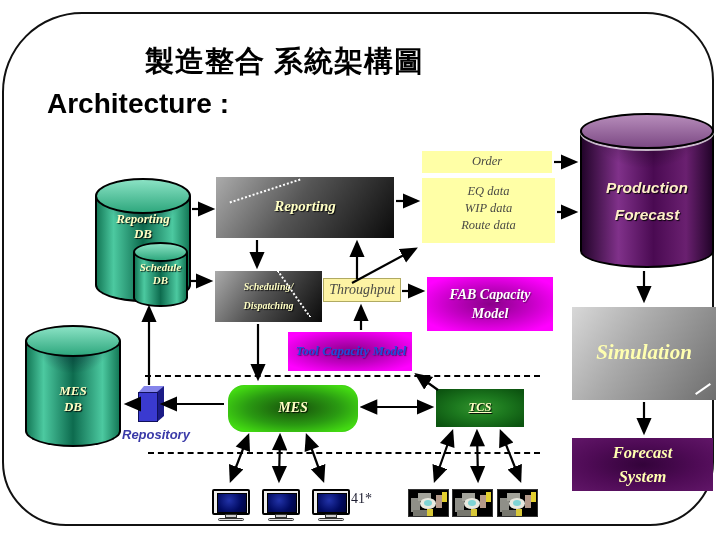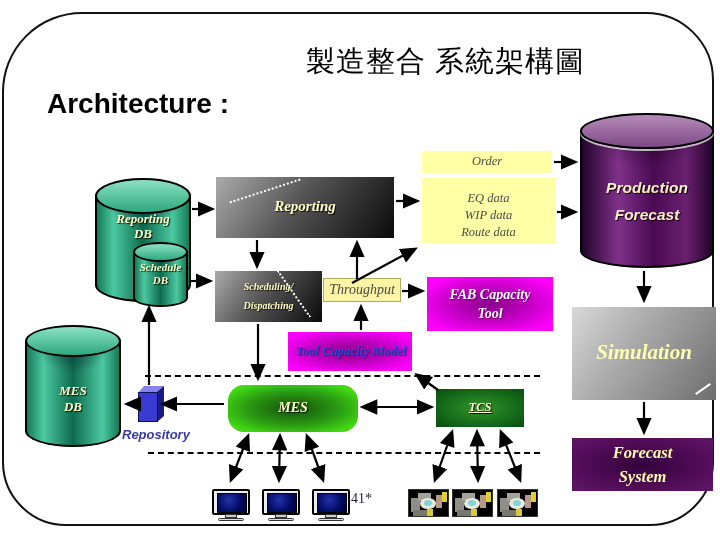--- a/index.html
+++ b/index.html
@@ -5,21 +5,21 @@
   html,body{margin:0;padding:0;background:#ffffff;}
   #stage{position:relative;width:720px;height:540px;background:#ffffff;overflow:hidden;
          font-family:"Liberation Sans",sans-serif;}
   .abs{position:absolute;}
 
   
   #frame{left:2px;top:12px;width:712px;height:514px;border:2px solid #111;
          border-radius:80px 68px 64px 64px;box-sizing:border-box;background:#fff;}
 
   
-  #title{left:145px;top:42px;width:440px;text-align:right;font-size:29px;font-weight:normal;
+  #title{left:145px;top:42px;width:440px;text-align:left;font-size:29px;font-weight:bold;
          color:#000;letter-spacing:1px;}
   #arch{left:47px;top:88px;font-size:28px;font-weight:bold;color:#000;text-align:right;}
 
   
   .lab-serif{font-family:"Liberation Serif",serif;font-style:italic;font-weight:bold;}
   .cream{color:#ffffc4;text-shadow:1px 1px 1px rgba(0,0,0,.85);}
   .dark-it{font-family:"Liberation Serif",serif;font-style:italic;color:#4a4a45;}
 
   
   .cyl-top{border:2px solid #000;border-radius:50%;box-sizing:border-box;z-index:3;}
@@ -58,21 +58,21 @@
   .dotline{border-top:2px dotted #fff;height:0;z-index:3;}
   #dot1{left:228px;top:190px;width:74px;transform:rotate(-18deg);}
   #dot2{left:266px;top:293px;width:56px;transform:rotate(55deg);}
   #simdash{left:694px;top:388px;width:18px;border-top:2px solid #fff;transform:rotate(-35deg);z-index:3;}
 
   
   .yellowbox{background:#ffffa6;}
   #box-order{left:422px;top:151px;width:130px;height:22px;}
   #lbl-order{left:422px;top:154px;width:130px;text-align:center;font-size:12.5px;}
   #box-eq{left:422px;top:178px;width:133px;height:65px;}
-  #lbl-eq{left:422px;top:190px;width:133px;text-align:center;font-size:12.5px;line-height:17px;}
+  #lbl-eq{left:422px;top:183px;width:133px;text-align:center;font-size:12.5px;line-height:17px;}
   #box-throughput{left:323px;top:278px;width:78px;height:24px;background:#fdf3a4;border:1px solid #b0aa62;box-sizing:border-box;}
   #lbl-throughput{left:323px;top:282px;width:78px;text-align:center;font-size:14px;}
 
   
   .magbox{background:radial-gradient(ellipse at center,#8a008a 0%,#c400c4 45%,#ff00ff 85%);}
   #box-fab{left:427px;top:277px;width:126px;height:54px;}
   #lbl-fab{left:427px;top:285px;width:126px;text-align:center;font-size:14px;line-height:19px;color:#fff;
       text-shadow:1px 1px 1px rgba(90,0,90,.8);}
   #box-tool{left:288px;top:332px;width:124px;height:39px;}
   #lbl-tool{left:286px;top:343px;width:130px;text-align:center;font-size:13px;color:#1d4ed8;
@@ -186,21 +186,21 @@
     <span>WIP data</span><br>
     <span>Route data</span>
   </div>
 
   <div id="box-throughput" class="abs"></div>
   <div id="lbl-throughput" class="abs dark-it">Throughput</div>
 
   <div id="box-fab" class="abs magbox"></div>
   <div id="lbl-fab" class="abs lab-serif">
     <span>FAB Capacity</span><br>
-    <span>Tool</span>
+    <span>Model</span>
   </div>
 
   <div id="box-tool" class="abs magbox"></div>
   <div id="lbl-tool" class="abs lab-serif">Tool Capacity Model</div>
 
   <div id="box-simulation" class="abs"></div>
   <div id="simdash" class="abs"></div>
   <div id="lbl-simulation" class="abs lab-serif">Simulation</div>
 
   <div id="box-forecast" class="abs"></div>

